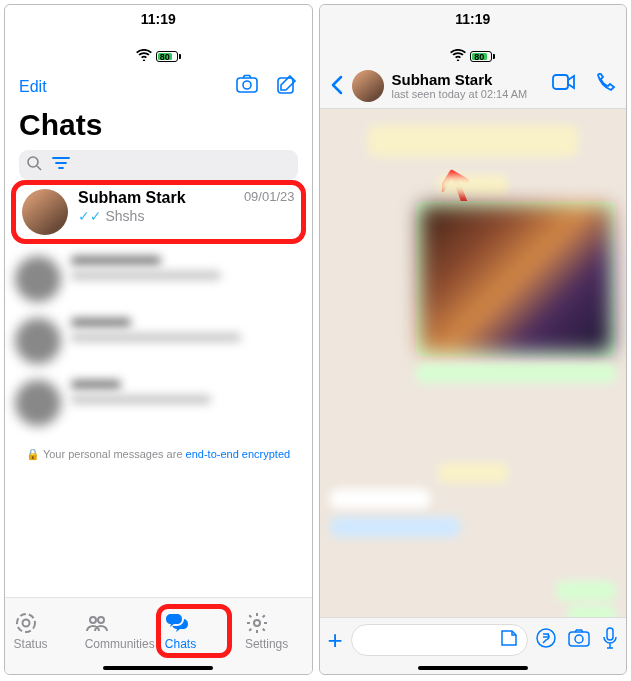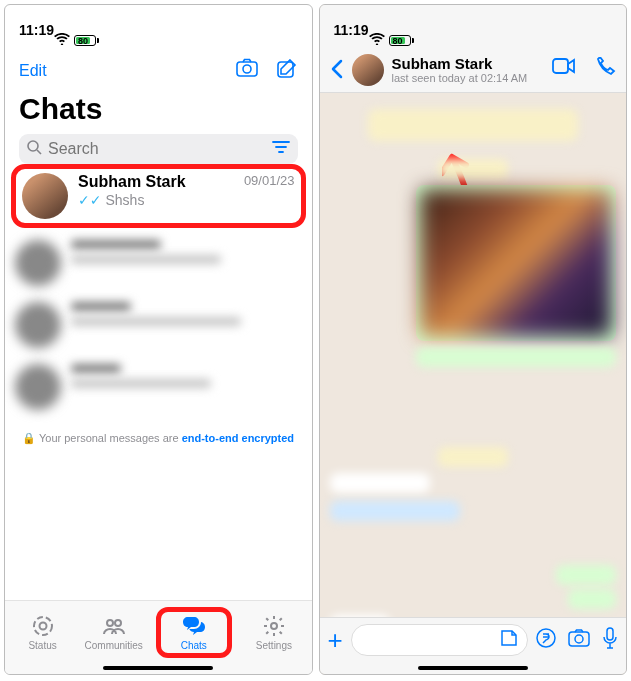--- a/index.html
+++ b/index.html
@@ -1,19 +1,19 @@
 <!DOCTYPE html>
 <html><head>
   <meta charset="utf-8">
   <style>
     * { margin:0; padding:0; box-sizing:border-box; }
     body { font-family: -apple-system, "Helvetica Neue", sans-serif; display:flex; gap:6px; padding:4px; background:#fff; }
     .phone { width:309px; height:671px; border:1px solid #bcbcbc; border-radius:6px; overflow:hidden; display:flex; flex-direction:column; position:relative; background:#fff; }
     
-    .status { display:flex; justify-content:flex-start; align-items:center; padding:6px 14px 2px; font-size:14px; font-weight:600; }
+    .status { display:flex; justify-content:flex-start; align-items:center; padding:6px 14px 2px; font-size:14px; font-weight:600;flex-direction:column; }
     .status .right { display:flex; align-items:center; gap:4px;margin-top:22px; }
     .battery { display:inline-flex; align-items:center; gap:1px; }
     .battery-box { width:22px; height:11px; border:1px solid #000; border-radius:3px; position:relative; display:flex; align-items:center; padding:1px; }
     .battery-fill { height:100%; width:80%; background:#37c559; border-radius:1.5px; }
     .battery-cap { width:2px; height:5px; background:#000; border-radius:0 1px 1px 0; }
     .wifi { font-size:13px; }
     
     .hdr1 { display:flex; justify-content:space-between; align-items:center; padding:8px 14px 4px;gap:36px; }
     .link { color:#007aff; font-size:16px; }
     .icon-btns { display:flex; gap:18px; }
@@ -33,24 +33,24 @@
     .chat-body { flex:1; margin-left:10px; min-width:0; }
     .chat-top { display:flex; justify-content:space-between; }
     .chat-name { font-weight:600; font-size:16px; }
     .chat-date { color:#8e8e93; font-size:13px; }
     .chat-msg { display:flex; gap:4px; color:#8e8e93; font-size:14px; margin-top:1px; }
     .ticks { color:#34b7f1; }
     .blur-line { height:9px; background:#c6c6c6; border-radius:4px; filter:blur(5px); }
     .blur-line.n { width:90px; background:#7a7a7a; }
     .blur-line.m { width:150px; margin-top:6px; }
     .e2e { text-align:center; color:#8e8e93; font-size:11px; margin-top:14px; }
-    .e2e .lnk { color:#007aff;font-weight:bold; }
+    .e2e .lnk { color:#007aff; }
     
     .tabbar { display:flex; justify-content:space-around; align-items:center; padding:6px 2px 16px; border-top:1px solid #e3e3e3; background:#f8f8f8; }
-    .tab { display:flex; flex-direction:column; align-items:center; gap:2px; color:#8e8e93; font-size:10px; width:58px; }
+    .tab { display:flex; flex-direction:column; gap:2px; color:#8e8e93; font-size:12px; width:58px; }
     .tab svg, .tab .ic { width:24px; height:24px; }
     .tab.active { color:#007aff; }
     .tab-frame { border:5px solid #ff1a1a; border-radius:12px; padding:2px 4px; }
     .home-ind { position:absolute; bottom:4px; left:50%; transform:translateX(-50%); width:110px; height:4px; background:#000; border-radius:3px; }
     
     .phone.right-phone { background:#efe7de; }
     .hdr2 { background:#f6f6f6; border-bottom:1px solid #dcdcdc; }
     .hdr2-main { display:flex; align-items:center; padding:4px 10px 6px; gap:8px; position:relative; }
     .back { color:#007aff; }
     .avatar.sm { width:32px; height:32px; }
@@ -117,21 +117,20 @@
     </span>
   </div>
   <div class="title1">Chats</div>
   <div class="search-wrap">
     <span class="mag">
       <svg width="15" height="15" viewBox="0 0 15 15" fill="none" stroke="#848489" stroke-width="1.6">
           <circle cx="6" cy="6" r="5"></circle>
           <path d="M10 10l4 4"></path>
         </svg>
     </span>
-    <input placeholder="Search" style="">
     <span class="filter">
       <svg width="18" height="14" viewBox="0 0 18 14" stroke="#007aff" stroke-width="1.8" stroke-linecap="round">
           <path d="M1 2h16M4 7h10M7 12h4"></path>
         </svg>
     </span>
   </div>
   <div class="chat-list">
     <div class="chat-row highlight">
       <div class="avatar"></div>
       <div class="chat-body">

